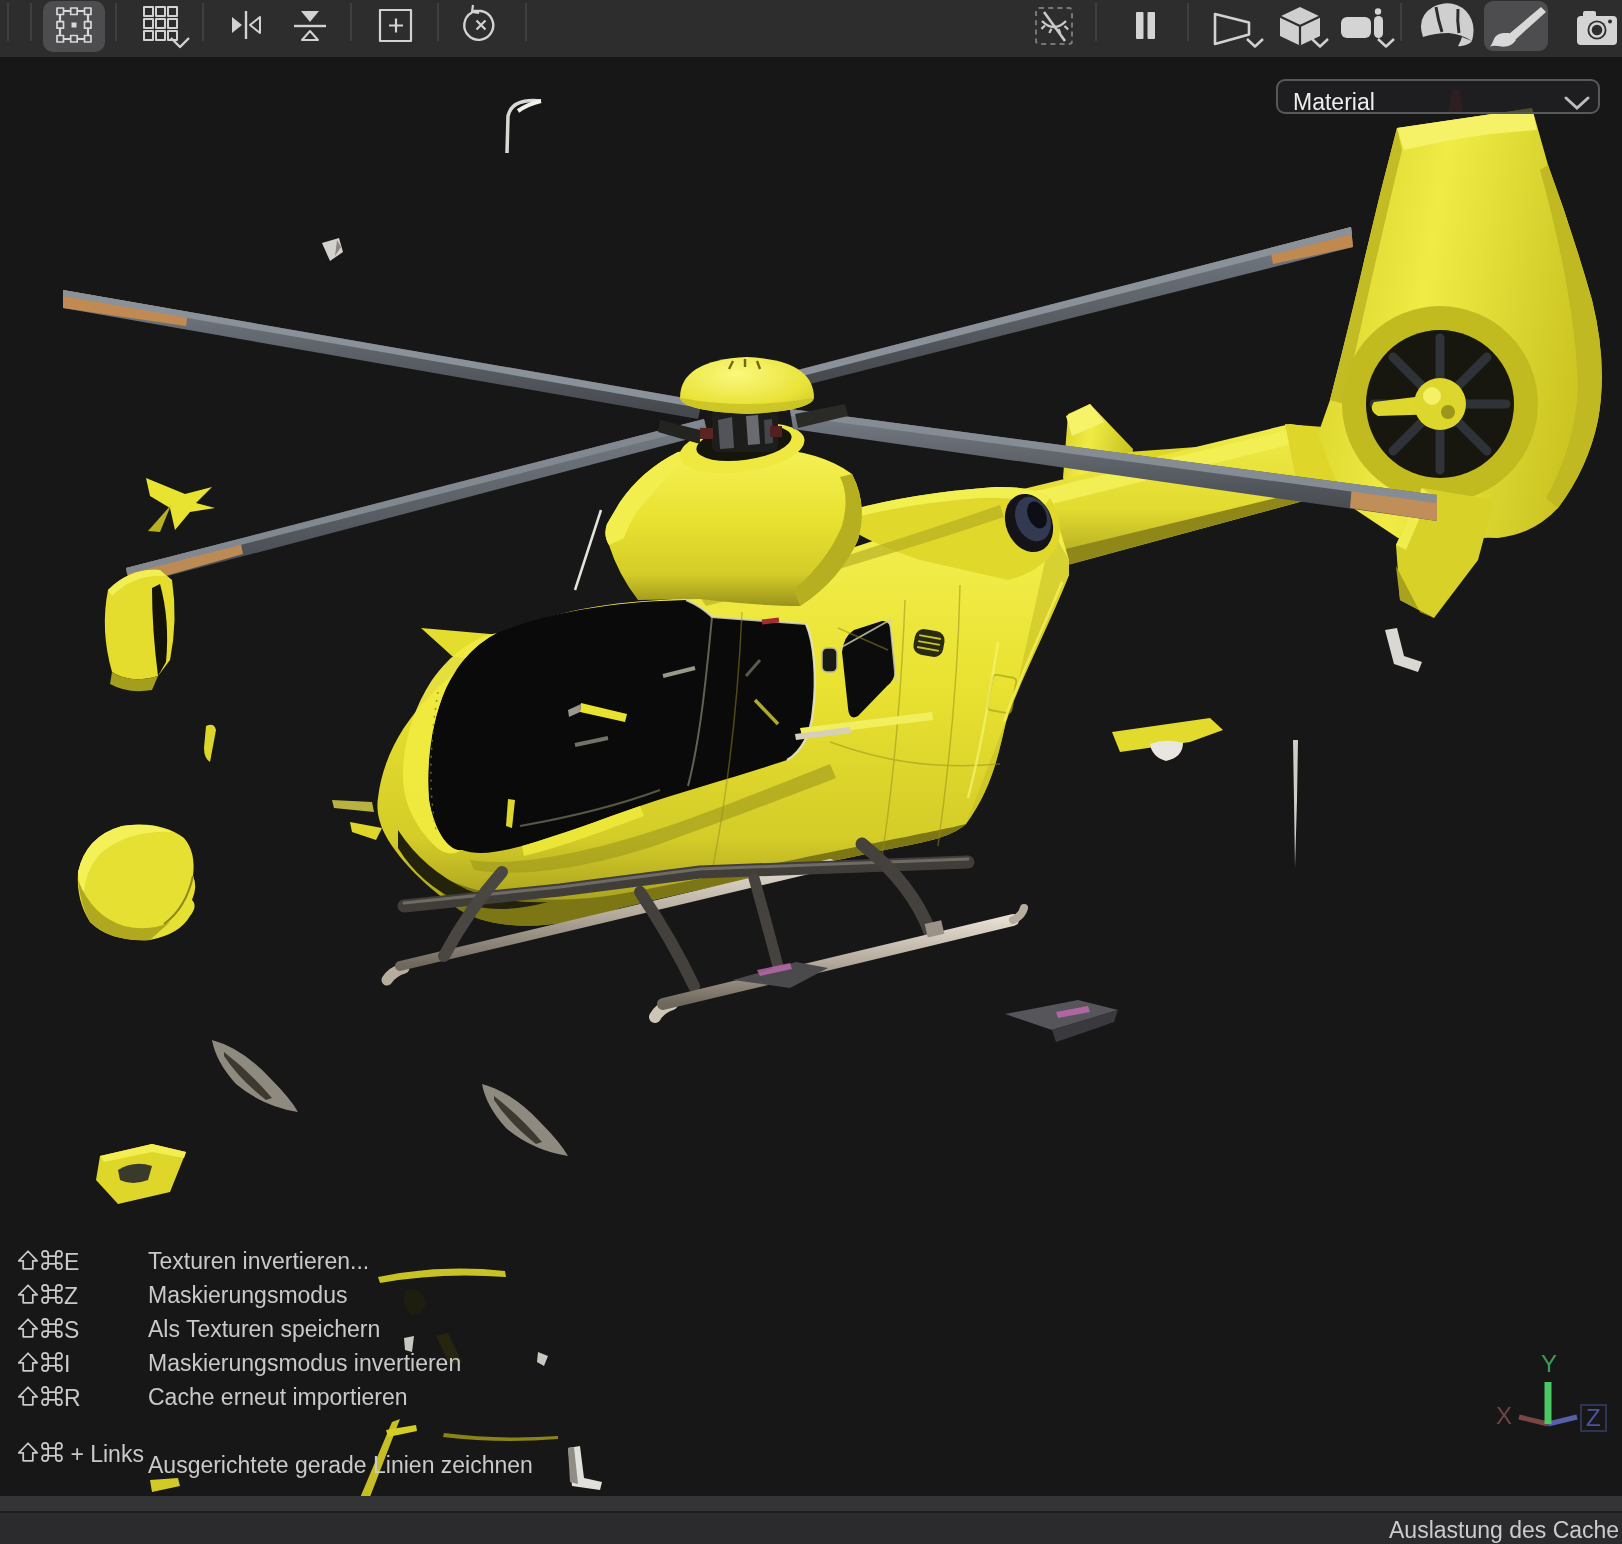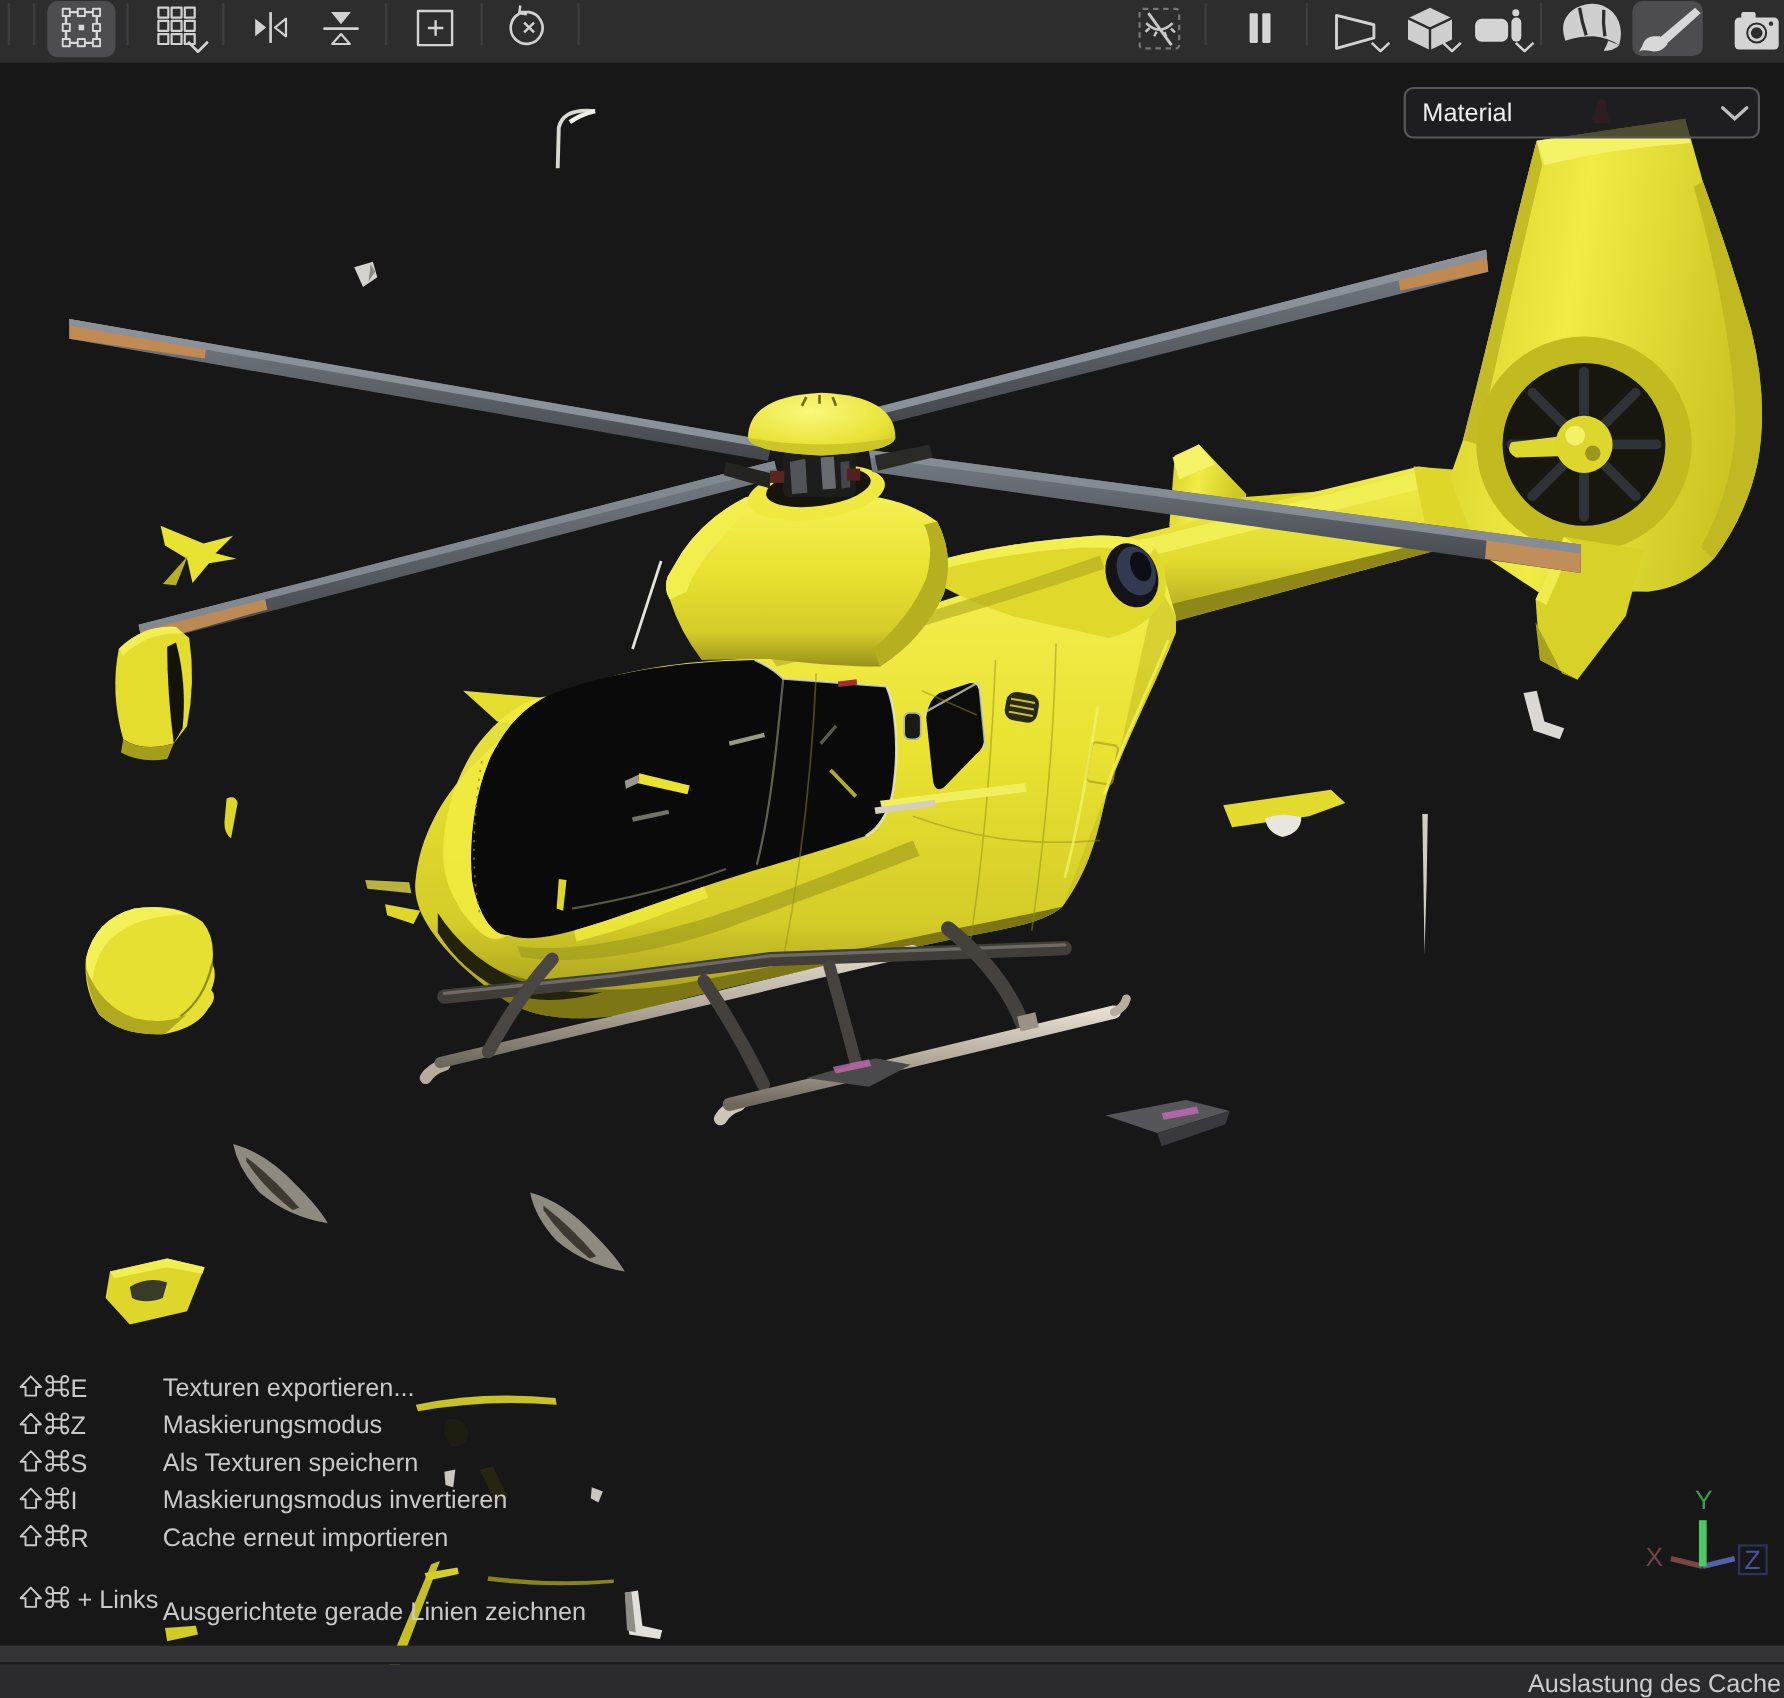--- a/index.html
+++ b/index.html
@@ -2,21 +2,21 @@
 <html><head>
 <meta charset="utf-8">
 <style>
   html,body{margin:0;padding:0;background:#171717;}
   #app{position:relative;width:1622px;height:1544px;overflow:hidden;
        font-family:"Liberation Sans",sans-serif;background:#171717;}
   #scene{position:absolute;left:0;top:0;}
   #statustext{position:absolute;left:1389px;top:1517px;color:#cbcbcb;font-size:23px;white-space:nowrap;}
   .lrow{position:absolute;color:#c9c9c9;font-size:23px;white-space:nowrap;}
   .gly{display:inline-block;vertical-align:-2px;}
-  #mat{position:absolute;left:1276px;top:79px;width:324px;height:47px;border:2px solid #58585a;
+  #mat{position:absolute;left:1276px;top:79px;width:324px;height:35px;border:2px solid #58585a;
        border-radius:9px;background:rgba(32,32,34,0.78);box-sizing:border-box;}
   #mat .t{position:absolute;left:15px;top:8px;font-size:23px;color:#ededed;}
   #mat svg{position:absolute;left:284px;top:13px;}
 </style>
 </head>
 <body>
 <div id="app">
   <svg id="scene" width="1622" height="1544" viewBox="0 0 1622 1544">
     <defs>
       <linearGradient id="bodyY" x1="0" y1="0" x2="0" y2="1">
@@ -440,21 +440,21 @@
         <path d="M4 4 L15 14 L26 4" stroke="#bdbdbd" stroke-width="3" fill="none" stroke-linecap="round"></path>
       </svg>
   </div>
   <span id="statustext">Auslastung des Cache</span>
   <div id="legend">
     <div class="lrow" style="left:16px;top:1248px"><svg class="gly" width="24" height="24" viewBox="0 0 26 26">
           <path d="M13 3.5 L23 14 H18.2 V22.5 H7.8 V14 H3 Z" fill="none" stroke="#c9c9c9" stroke-width="1.9" stroke-linejoin="round"></path>
         </svg><svg class="gly" width="24" height="24" viewBox="0 0 26 26">
           <path d="M17.2 8.8 V6.4 a3.3 3.3 0 1 1 3.3 3.3 H17.2 M8.8 8.8 V6.4 A3.3 3.3 0 1 0 5.5 9.7 H8.8 M17.2 17.2 v2.4 a3.3 3.3 0 1 0 3.3 -3.3 H17.2 M8.8 17.2 v2.4 a3.3 3.3 0 1 1 -3.3 -3.3 H8.8 M8.8 8.8 h8.4 v8.4 h-8.4 z" fill="none" stroke="#c9c9c9" stroke-width="1.9"></path>
         </svg><span>E</span></div>
-    <div class="lrow" style="left:148px;top:1248px">Texturen exportieren...</div>
+    <div class="lrow" style="left:148px;top:1248px">Texturen invertieren...</div>
     <div class="lrow" style="left:16px;top:1282px"><svg class="gly" width="24" height="24" viewBox="0 0 26 26">
           <path d="M13 3.5 L23 14 H18.2 V22.5 H7.8 V14 H3 Z" fill="none" stroke="#c9c9c9" stroke-width="1.9" stroke-linejoin="round"></path>
         </svg><svg class="gly" width="24" height="24" viewBox="0 0 26 26">
           <path d="M17.2 8.8 V6.4 a3.3 3.3 0 1 1 3.3 3.3 H17.2 M8.8 8.8 V6.4 A3.3 3.3 0 1 0 5.5 9.7 H8.8 M17.2 17.2 v2.4 a3.3 3.3 0 1 0 3.3 -3.3 H17.2 M8.8 17.2 v2.4 a3.3 3.3 0 1 1 -3.3 -3.3 H8.8 M8.8 8.8 h8.4 v8.4 h-8.4 z" fill="none" stroke="#c9c9c9" stroke-width="1.9"></path>
         </svg><span>Z</span></div>
     <div class="lrow" style="left:148px;top:1282px">Maskierungsmodus</div>
     <div class="lrow" style="left:16px;top:1316px"><svg class="gly" width="24" height="24" viewBox="0 0 26 26">
           <path d="M13 3.5 L23 14 H18.2 V22.5 H7.8 V14 H3 Z" fill="none" stroke="#c9c9c9" stroke-width="1.9" stroke-linejoin="round"></path>
         </svg><svg class="gly" width="24" height="24" viewBox="0 0 26 26">
           <path d="M17.2 8.8 V6.4 a3.3 3.3 0 1 1 3.3 3.3 H17.2 M8.8 8.8 V6.4 A3.3 3.3 0 1 0 5.5 9.7 H8.8 M17.2 17.2 v2.4 a3.3 3.3 0 1 0 3.3 -3.3 H17.2 M8.8 17.2 v2.4 a3.3 3.3 0 1 1 -3.3 -3.3 H8.8 M8.8 8.8 h8.4 v8.4 h-8.4 z" fill="none" stroke="#c9c9c9" stroke-width="1.9"></path>

